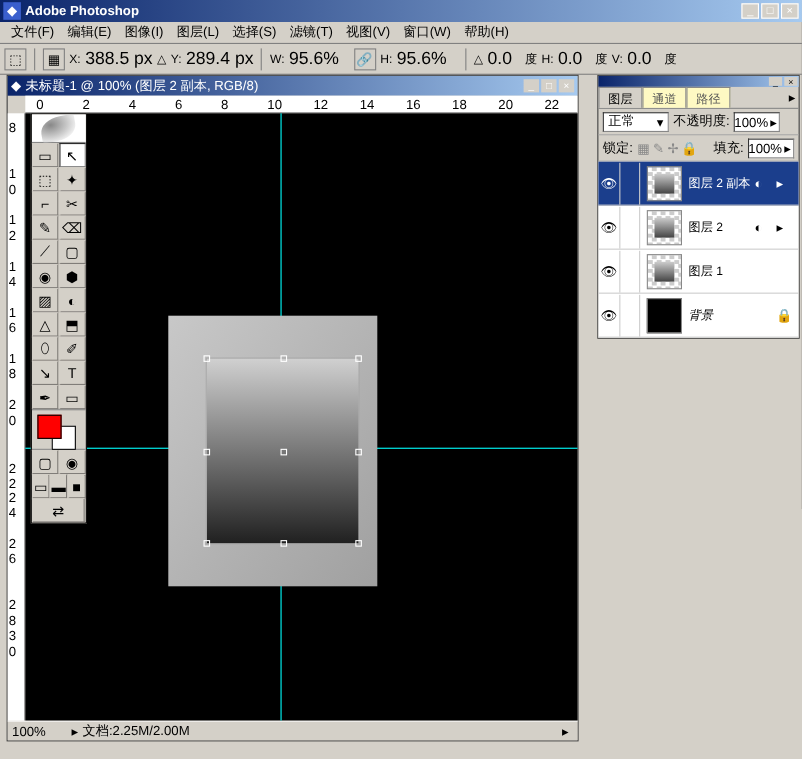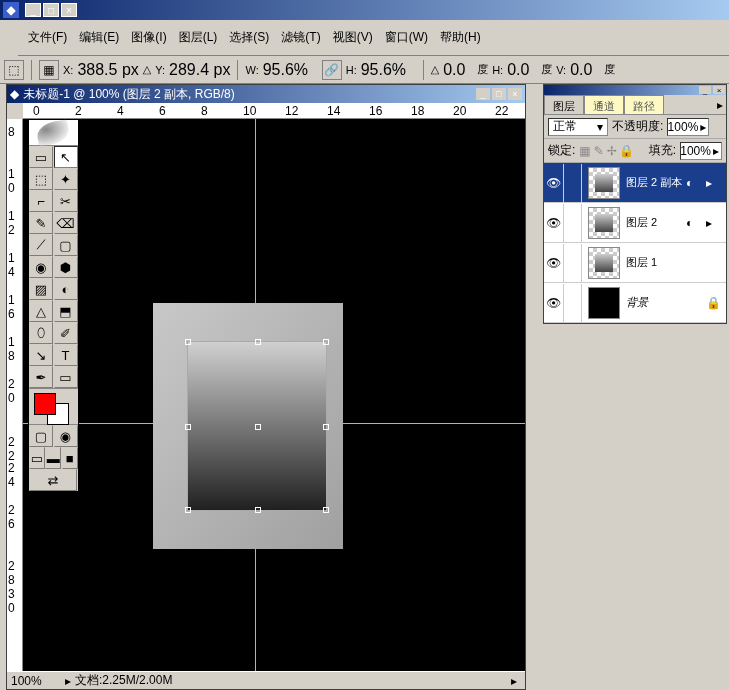--- a/index.html
+++ b/index.html
@@ -1,21 +1,21 @@
 <!DOCTYPE html>
 <html><head>
 <meta charset="utf-8">
 <style>
 * { margin: 0; padding: 0; box-sizing: border-box; font-family: "SimSun", "Microsoft Sans Serif", sans-serif; font-size: 12px; }
 body { width: 729px; height: 690px; background: #D4D0C8; overflow: hidden; position: relative; }
 .titlebar { height: 20px; background: linear-gradient(to right, #0A246A, #A6CAF0); color: white; display: flex; align-items: center; padding: 0 3px; }
 .titlebar .icon { width: 16px; height: 16px; margin-right: 4px; background: #3A5FCD; display: flex; align-items: center; justify-content: center; }
 .titlebar .title { flex: 1; font-weight: bold; }
 .titlebar .wbtn { width: 16px; height: 14px; background: #D4D0C8; border: 1px solid #fff; margin-left: 2px; display: flex; align-items: center; justify-content: center; font-size: 10px; cursor: pointer; }
-.menubar { height: 36px; display: flex; align-items: center; padding: 0 4px; border-bottom: 1px solid #808080; margin-left: 18px; }
+.menubar { height: 20px; display: flex; align-items: center; padding: 0 4px; border-bottom: 1px solid #808080; }
 .menubar .mitem { padding: 2px 6px; cursor: pointer; }
 .optbar { height: 28px; display: flex; align-items: center; border-bottom: 1px solid #808080; padding: 2px 4px; gap: 4px; }
 .optbar .tb { width: 20px; height: 20px; border: 1px solid #808080; background: #D4D0C8; display: inline-flex; align-items: center; justify-content: center; cursor: pointer; }
 .optbar .sep { width: 1px; height: 20px; background: #808080; margin: 0 3px; }
 .optbar .lbl { font-size: 11px; }
 .optbar .val { font-size: 16px; min-width: 55px; display: inline-block; }
 .work { position: relative; height: 620px; }
 .canvaswin { position: absolute; left: 6px; top: 0px; width: 520px; border: 1px solid #404040; }
 .canvaswin .ctitle { height: 18px; background: linear-gradient(to right, #0A246A, #A6CAF0); color: white; display: flex; align-items: center; padding: 0 3px; font-size: 11px; }
 .canvaswin .wbtn2 { width: 14px; height: 12px; background: #D4D0C8; margin-left: 2px; display: flex; align-items: center; justify-content: center; font-size: 9px; cursor: pointer; }
@@ -65,20 +65,21 @@
 .layeritem .thumb.black { background: #000; }
 .layeritem .lname { flex: 1; font-size: 11px; }
 .layeritem .licon { width: 16px; margin-right: 4px; }
 .watermark { position: absolute; right: 8px; bottom: 4px; font-size: 22px; font-weight: bold; font-style: italic; color: #1A7FDF; text-shadow: 1px 1px 0 #fff; font-family: Arial; }
 </style>
 </head>
 <body>
 
 <div class="titlebar">
   <span class="icon">◆</span>
+  <span class="title">Adobe Photoshop</span>
   <div class="wbtn">_</div>
   <div class="wbtn">□</div>
   <div class="wbtn">×</div>
 </div>
 
 <div class="menubar">
   <span class="mitem">文件(F)</span>
   <span class="mitem">编辑(E)</span>
   <span class="mitem">图像(I)</span>
   <span class="mitem">图层(L)</span>

